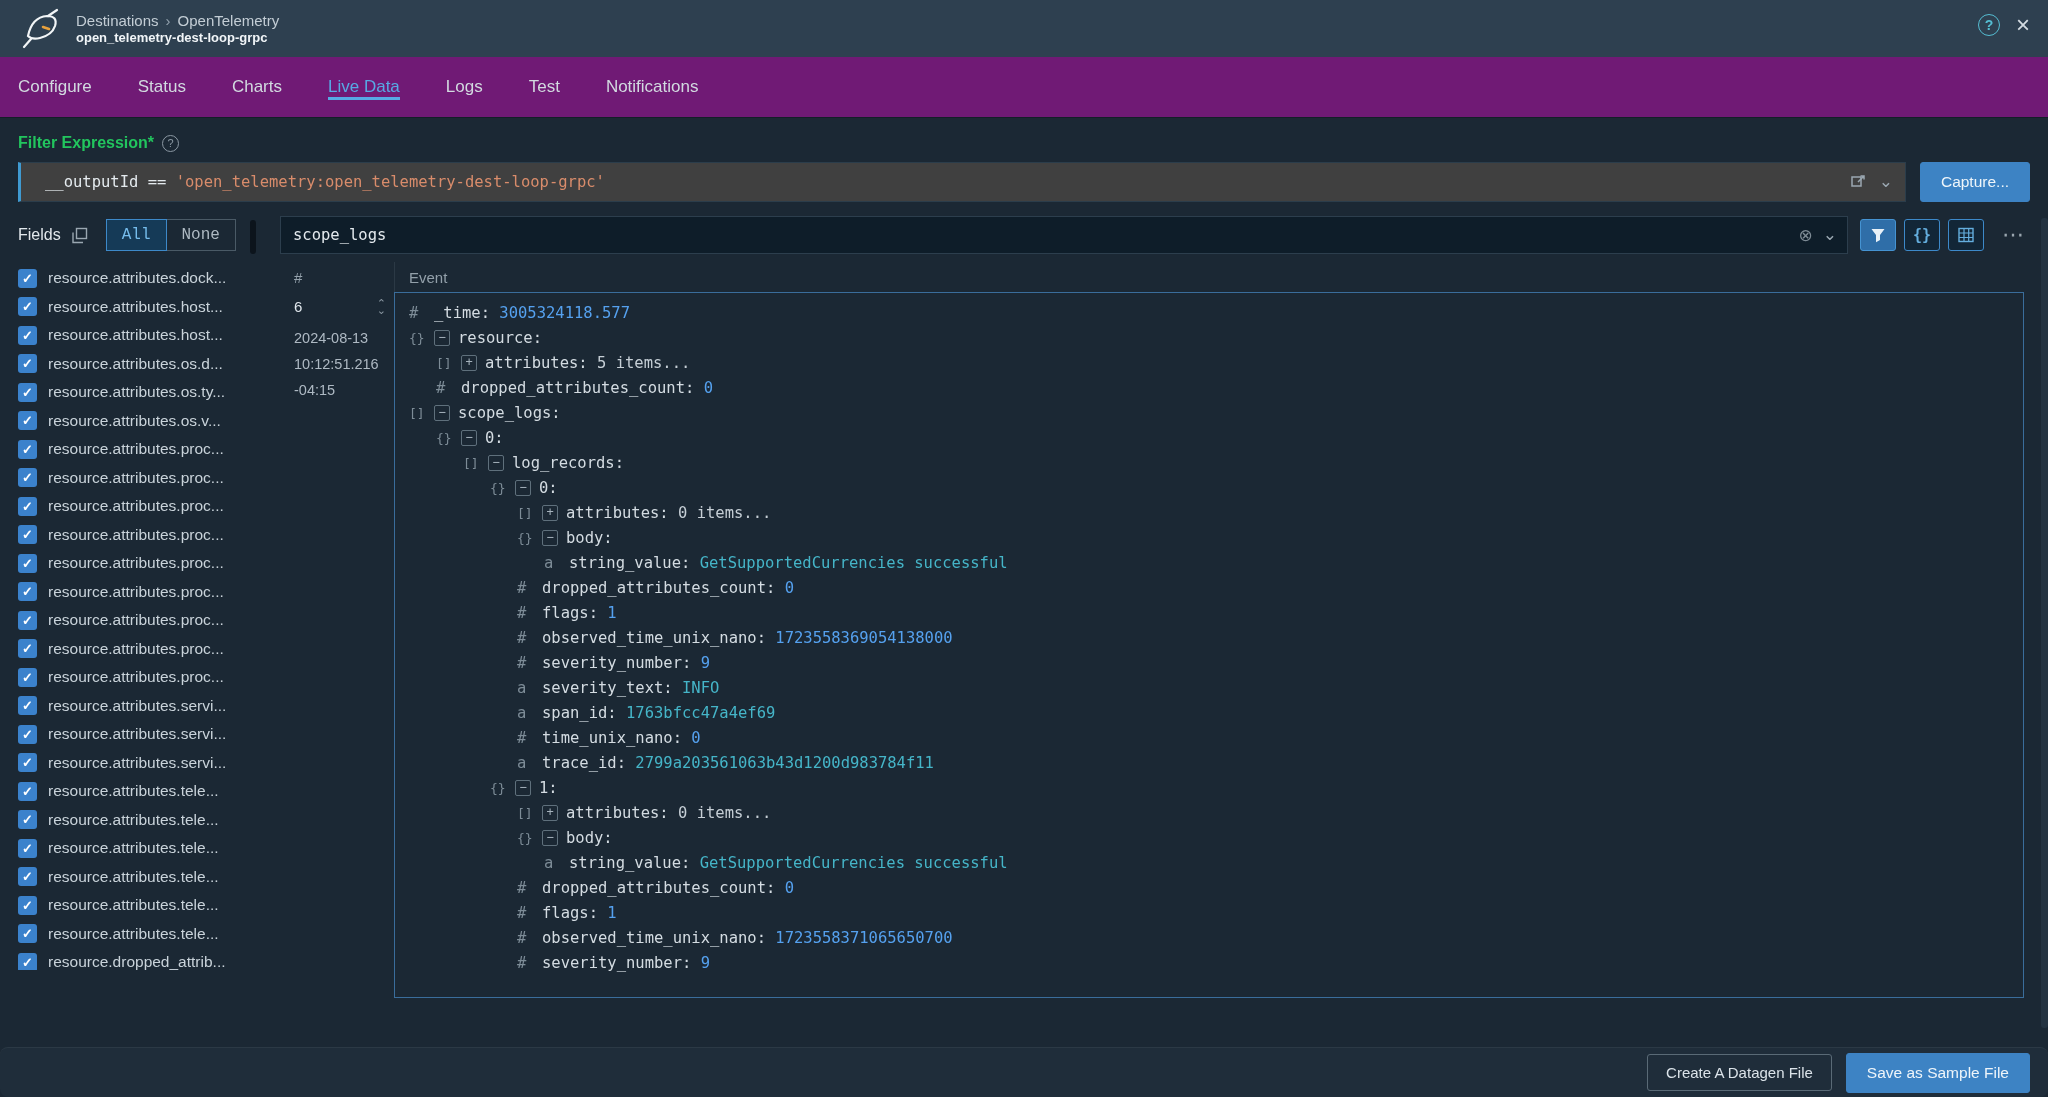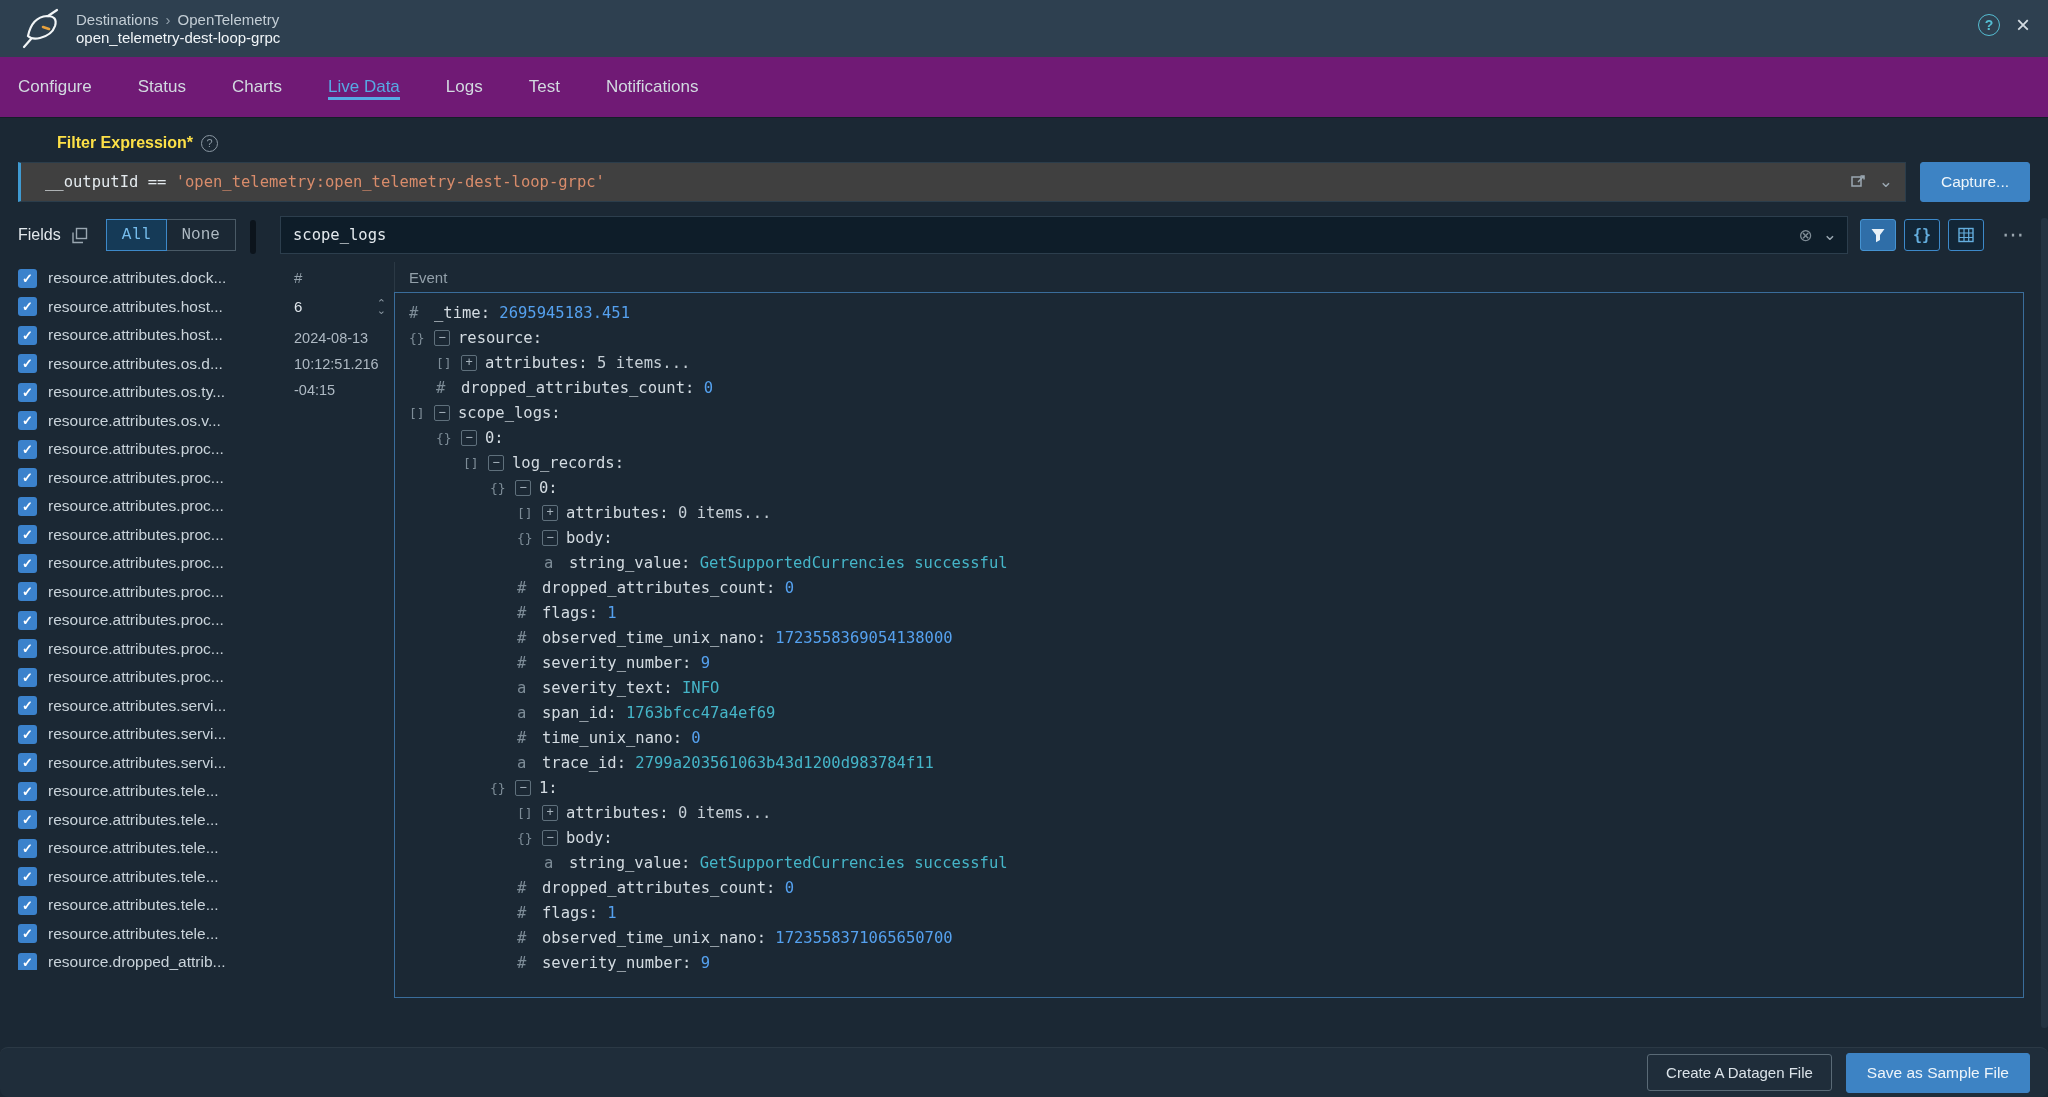--- a/index.html
+++ b/index.html
@@ -12,21 +12,21 @@
 
   
   .topbar {
     height: 57px; background: #2e4050; display: flex; align-items: center;
     padding: 0 18px; position: relative;
   }
   .logo { width: 46px; height: 46px; margin-right: 12px; display: flex; align-items: center; justify-content: center; cursor: pointer; }
   .titles { display: flex; flex-direction: column; justify-content: center; gap: 1px; }
   .breadcrumb { font-size: 15px; color: #c3cdd5; display: flex; gap: 7px; align-items: center; }
   .breadcrumb .sep { color: #93a2ae; }
-  .page-title { font-size: 15px; font-weight: 400; color: #f1f5f8; }
+  .page-title { font-size: 13px; font-weight: 700; color: #f1f5f8; }
   .topbar-right { position: absolute; right: 18px; top: 14px; display: flex; align-items: center; gap: 16px; }
   .help-circ {
     width: 22px; height: 22px; border: 1.6px solid #55bdd2; border-radius: 50%;
     color: #55bdd2; font-size: 14px; font-weight: 700; display: flex; align-items: center; justify-content: center; cursor: pointer;
   }
   .close-x { color: #d4dce2; font-size: 24px; line-height: 22px; cursor: pointer; }
 
   
   .tabs {
     height: 61px; background: #701a75; display: flex; align-items: center;
@@ -34,21 +34,21 @@
   }
   .tab {
     display: flex; align-items: center; font-size: 17px; color: #d2dae0;
     margin-right: 46px; cursor: pointer; border-bottom: 3px solid transparent; padding-top: 3px;
   }
   .tab.active { color: #57a9e4; border-bottom-color: #57a9e4; }
 
   
   .filter-section { padding: 16px 18px 14px 18px; }
   .filter-label-row { display: flex; align-items: center; gap: 8px; margin-bottom: 10px; }
-  .filter-label { font-size: 16px; font-weight: 700; color: #fde047; margin-left: 39px; }
+  .filter-label { font-size: 16px; font-weight: 700; color: #22c55e; }
   .info-circ {
     width: 17px; height: 17px; border: 1.3px solid #8b98a3; border-radius: 50%;
     color: #8b98a3; font-size: 11px; display: flex; align-items: center; justify-content: center; cursor: pointer;
   }
   .filter-row { display: flex; align-items: center; gap: 14px; }
   .expr-input {
     flex: 1; height: 40px; background: #404040; border: 1px solid #2b3d4b;
     border-left: 3px solid #3f9ad1; display: flex; align-items: center;
     padding: 0 12px 0 24px; cursor: text;
   }
@@ -370,21 +370,21 @@
               <span>⌄</span>
             </span>
           </div>
           <div class="ts">
             <div>2024-08-13</div>
             <div>10:12:51.216</div>
             <div>-04:15</div>
           </div>
         </div>
         <div class="event-box" id="eventBox">
-            <div class="jline" style="padding-left: 0px;"><span class="jmark jmark-num">#</span><span class="jkey">_time:</span><span class="jnum"> 2695945183.451</span></div>
+            <div class="jline" style="padding-left: 0px;"><span class="jmark jmark-num">#</span><span class="jkey">_time:</span><span class="jnum"> 3005324118.577</span></div>
             <div class="jline" style="padding-left: 0px;"><span class="jmark jmark-obj">{}</span><span class="jexp">−</span><span class="jkey">resource:</span></div>
             <div class="jline" style="padding-left: 27px;"><span class="jmark jmark-arr">[]</span><span class="jexp">+</span><span class="jkey">attributes:</span><span class="jnote"> 5 items...</span></div>
             <div class="jline" style="padding-left: 27px;"><span class="jmark jmark-num">#</span><span class="jkey">dropped_attributes_count:</span><span class="jnum"> 0</span></div>
             <div class="jline" style="padding-left: 0px;"><span class="jmark jmark-arr">[]</span><span class="jexp">−</span><span class="jkey">scope_logs:</span></div>
             <div class="jline" style="padding-left: 27px;"><span class="jmark jmark-obj">{}</span><span class="jexp">−</span><span class="jkey">0:</span></div>
             <div class="jline" style="padding-left: 54px;"><span class="jmark jmark-arr">[]</span><span class="jexp">−</span><span class="jkey">log_records:</span></div>
             <div class="jline" style="padding-left: 81px;"><span class="jmark jmark-obj">{}</span><span class="jexp">−</span><span class="jkey">0:</span></div>
             <div class="jline" style="padding-left: 108px;"><span class="jmark jmark-arr">[]</span><span class="jexp">+</span><span class="jkey">attributes:</span><span class="jnote"> 0 items...</span></div>
             <div class="jline" style="padding-left: 108px;"><span class="jmark jmark-obj">{}</span><span class="jexp">−</span><span class="jkey">body:</span></div>
             <div class="jline" style="padding-left: 135px;"><span class="jmark jmark-str">a</span><span class="jkey">string_value:</span><span class="jstr"> GetSupportedCurrencies successful</span></div>

